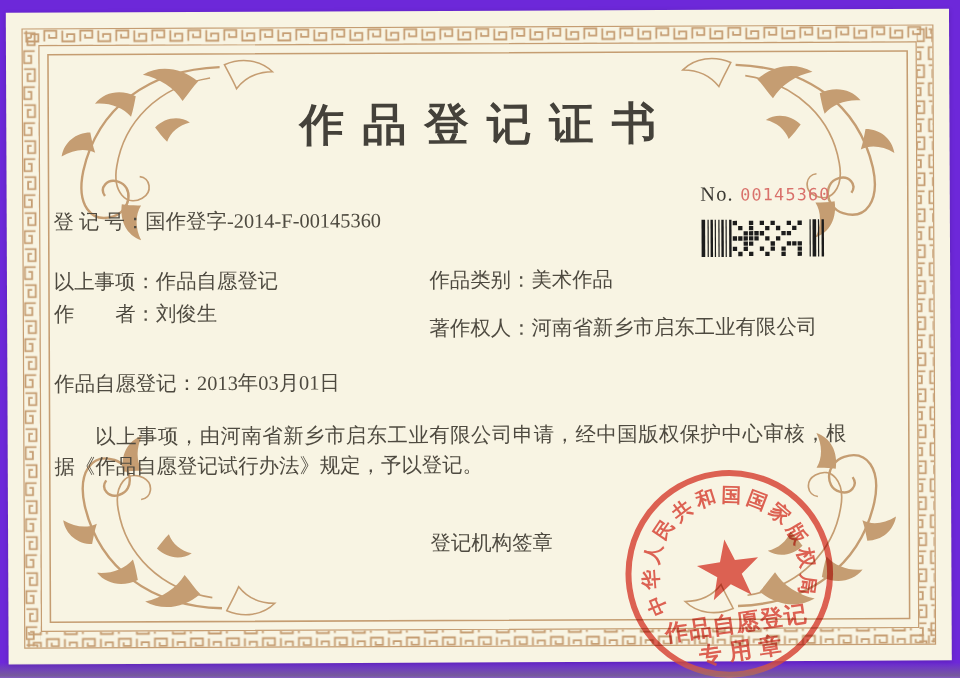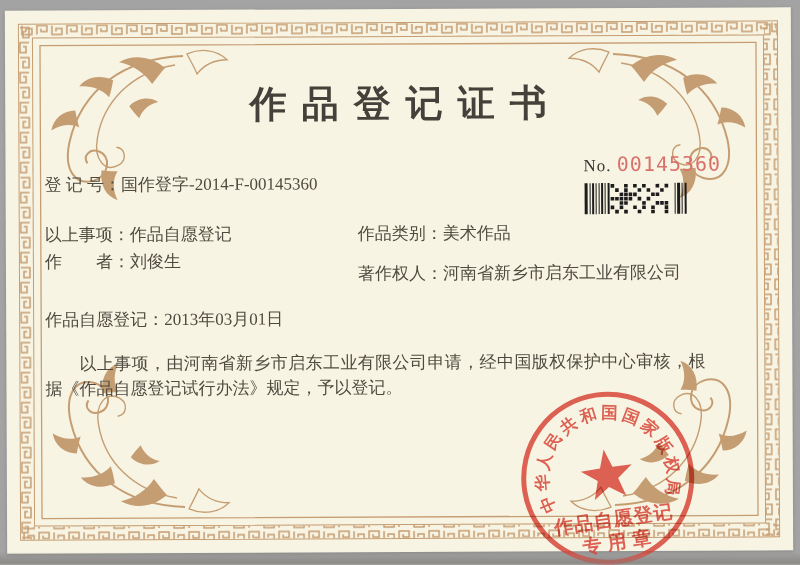--- a/index.html
+++ b/index.html
@@ -6,31 +6,31 @@
     --paper:#f8f4e3;
     --border:#c59d72;
     --seal-red:#e04f45;
     --number-red:#d9716b;
     --text:#4e4a40;
     --title:#44413a;
   }
   *{margin:0;padding:0;box-sizing:border-box;}
   html,body{width:800px;height:565px;overflow:hidden;}
   body{background:#fbfbf9;font-family:"Liberation Serif", serif;position:relative;}
-  .scan{position:absolute;inset:0;background:#a3a3a3;overflow:hidden;}
+  .scan{position:absolute;inset:0;background:#6d28d9;overflow:hidden;}
   .scan-shadow{position:absolute;left:0;right:0;bottom:0;height:13px;
     background:linear-gradient(to bottom, rgba(150,145,135,0) 0%, rgba(125,122,116,.6) 85%, rgba(170,168,162,.4) 100%);}
   .paper{position:absolute;left:6px;top:9px;width:786px;height:543px;
     background:var(--paper);transform:rotate(-0.25deg);
     box-shadow:0 1px 4px rgba(0,0,0,.18);}
   .frame{position:absolute;inset:0;}
   .title{position:absolute;left:0;top:70px;width:100%;text-align:center;
     font-size:37px;font-weight:bold;color:var(--title);letter-spacing:15px;text-indent:15px;}
   .no-line{position:absolute;left:578px;top:144px;font-size:17px;color:#3c3a34;letter-spacing:1px;}
-  .no-line .num{color:var(--number-red);font-family:"DejaVu Sans Mono", monospace;font-size:20px;letter-spacing:1px;}
+  .no-line .num{color:var(--number-red);font-family:"DejaVu Sans Mono", monospace;font-size:14px;letter-spacing:1px;}
   .barcode{position:absolute;left:578px;top:174px;}
   .row{position:absolute;font-size:17px;color:var(--text);white-space:nowrap;}
   .c1{left:39px;} .c2{left:352px;}
   .statement{position:absolute;left:39px;top:341px;width:660px;font-size:17px;
     color:var(--text);line-height:25px;text-indent:2em;text-align:justify;}
   .seal{position:absolute;left:506px;top:378px;width:192px;height:186px;
     transform:rotate(-8deg);opacity:.88;mix-blend-mode:multiply;}
 </style>
 </head>
 <body>
@@ -174,20 +174,23 @@
     <div class="row c2" style="top:253px">
       <span>著作权人：</span><span>河南省新乡市启东工业有限公司</span>
     </div>
 
     <div class="row c1" style="top:298px">
       <span>作品自愿登记：</span><span>2013年03月01日</span>
     </div>
 
     <p class="statement">以上事项，由河南省新乡市启东工业有限公司申请，经中国版权保护中心审核，根据《作品自愿登记试行办法》规定，予以登记。</p>
 
+    <div class="row c2" style="top:432px">
+      <span>登记机构签章</span>
+    </div>
 
     <svg class="seal" viewBox="0 0 192 186">
       <circle cx="95" cy="92" r="84" fill="none" stroke="#e04f45" stroke-width="5"></circle>
       <path id="sealArc" d="M39.8,115.4 A60,60 0 1 1 150.2,115.4" fill="none"></path>
       <text font-size="16.5" font-weight="bold" fill="#e04f45" font-family="'Liberation Serif', serif">
         <textPath href="#sealArc" startOffset="0" textLength="237" lengthAdjust="spacing">中华人民共和国国家版权局</textPath>
       </text>
       <polygon fill="#e04f45" points="95,63 101.3,81.3 120.7,81.7 105.3,93.3 110.9,111.8 95,100.8 79.1,111.8 84.7,93.3 69.3,81.7 88.7,81.3"></polygon>
       <text x="95" y="140" text-anchor="middle" font-size="19" font-weight="bold" fill="#e04f45" font-family="'Liberation Serif', serif" letter-spacing="1">作品自愿登记</text>
       <text x="98" y="163" text-anchor="middle" font-size="19" font-weight="bold" fill="#e04f45" font-family="'Liberation Serif', serif" letter-spacing="6">专用章</text>

